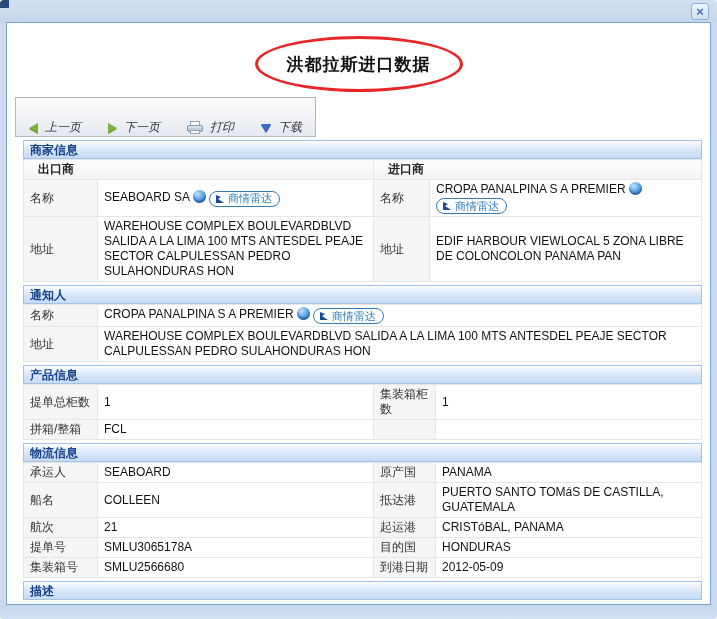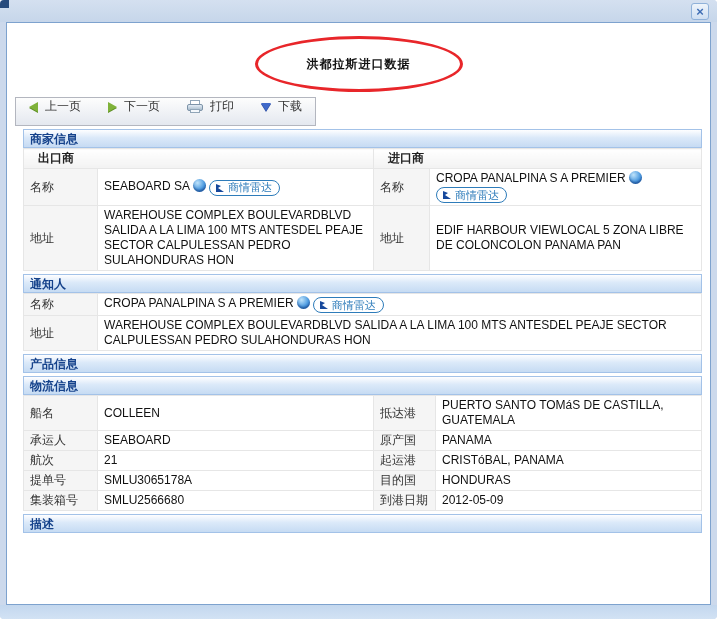--- a/index.html
+++ b/index.html
@@ -9,23 +9,23 @@
   .window { position:relative; width:717px; height:619px; background:#ccd9ec; border-radius:4px; overflow:hidden; }
   .corner-accent { position:absolute; left:0; top:0; width:9px; height:8px; background:#274b7c; }
   .titlebar { position:absolute; left:0; top:0; width:100%; height:22px; background:linear-gradient(#d4e0f0,#c6d6ea); }
   .close-btn { position:absolute; right:8px; top:3px; width:18px; height:17px; background:linear-gradient(#eef4fb,#cfdff2); border:1px solid #8fb1d9; border-radius:3px; color:#3f6eb5; font-weight:bold; font-size:13px; line-height:15px; text-align:center; cursor:pointer; }
   .bottombar { position:absolute; left:0; bottom:0; width:100%; height:14px; background:linear-gradient(#c3d7ee,#d2e2f4); }
 
   .content { position:absolute; left:6px; right:6px; top:22px; bottom:14px; background:#fff; border:1px solid #7da2ce; padding:2px 8px 0 8px; overflow:hidden; }
 
   .title-block { position:relative; height:70px; }
   .red-ellipse { position:absolute; left:50%; top:11px; transform:translateX(-50%); width:208px; height:56px; border:3px solid #e8262a; border-radius:50%; }
-  .page-title { width:100%; height:100%; display:flex; align-items:center; justify-content:center; font-size:12px; font-weight:bold; color:#111; letter-spacing:1px; }
-
-  .toolbar { display:inline-flex; align-items:flex-start; margin:2px 0 0 0; border:1px solid #b3b6bf; background:linear-gradient(#fdfdfd,#e4e8ef); height:29px; }
+  .page-title { width:100%; height:100%; display:flex; align-items:center; justify-content:center; font-size:17px; font-weight:bold; color:#111; letter-spacing:1px; }
+
+  .toolbar { display:inline-flex; align-items:flex-end; margin:2px 0 0 0; border:1px solid #b3b6bf; background:linear-gradient(#fdfdfd,#e4e8ef); height:40px;font-style:italic; }
   .tb-btn { display:flex; align-items:center; gap:7px; padding:0 13px; cursor:pointer; color:#333; }
   .tb-sep { width:1px; background:#c4c7cf; }
 
   .arrow { width:0; height:0; display:inline-block; }
   .arrow-left  { border-top:5px solid transparent; border-bottom:5px solid transparent; border-right:9px solid #7fb23a; filter:drop-shadow(0 1px 0 #5b8c22); }
   .arrow-right { border-top:5px solid transparent; border-bottom:5px solid transparent; border-left:9px solid #7fb23a; filter:drop-shadow(0 1px 0 #5b8c22); }
   .arrow-down  { border-left:5px solid transparent; border-right:5px solid transparent; border-top:8px solid #4069c9; filter:drop-shadow(0 1px 0 #2a4a9e); }
   .printer { position:relative; width:16px; height:13px; }
   .printer .body { position:absolute; left:0; top:4px; width:16px; height:7px; background:linear-gradient(#e3ecf5,#a8bccd); border:1px solid #7d93a8; border-radius:2px; }
   .printer .paper { position:absolute; left:3px; top:0; width:10px; height:5px; background:#fff; border:1px solid #90a5b8; }
@@ -154,46 +154,68 @@
           <td class="lbl">地址</td>
           <td class="val">WAREHOUSE COMPLEX BOULEVARDBLVD SALIDA A LA LIMA 100 MTS ANTESDEL PEAJE SECTOR CALPULESSAN PEDRO SULAHONDURAS HON</td>
         </tr>
       </tbody>
         </table>
     </div>
 
     
     <div class="section">
       <div class="sec-header">产品信息</div>
-    </div>
-
-    
-    <div class="section">
-      <div class="sec-header">物流信息</div>
       <table class="grid">
         <colgroup>
             <col style="width:74px">
             <col style="width:276px">
             <col style="width:62px">
             <col>
           </colgroup>
         <tbody>
             <tr>
+          <td class="lbl">提单总柜数</td>
+          <td class="val">1</td>
+          <td class="lbl">集装箱柜数</td>
+          <td class="val">1</td>
+        </tr>
+        <tr>
+          <td class="lbl">拼箱/整箱</td>
+          <td class="val">FCL</td>
+          <td class="lbl"></td>
+          <td class="val"></td>
+        </tr>
+      </tbody>
+        </table>
+    </div>
+
+    
+    <div class="section">
+      <div class="sec-header">物流信息</div>
+      <table class="grid">
+        <colgroup>
+            <col style="width:74px">
+            <col style="width:276px">
+            <col style="width:62px">
+            <col>
+          </colgroup>
+        <tbody>
+            <tr>
+          <td class="lbl">承运人</td>
+          <td class="val">SEABOARD</td>
+          <td class="lbl">原产国</td>
+          <td class="val">PANAMA</td>
+        </tr>
+        <tr>
           <td class="lbl">船名</td>
           <td class="val">COLLEEN</td>
           <td class="lbl">抵达港</td>
           <td class="val">PUERTO SANTO TOMáS DE CASTILLA, GUATEMALA</td>
         </tr>
         <tr>
-          <td class="lbl">承运人</td>
-          <td class="val">SEABOARD</td>
-          <td class="lbl">原产国</td>
-          <td class="val">PANAMA</td>
-        </tr>
-        <tr>
           <td class="lbl">航次</td>
           <td class="val">21</td>
           <td class="lbl">起运港</td>
           <td class="val">CRISTóBAL, PANAMA</td>
         </tr>
         <tr>
           <td class="lbl">提单号</td>
           <td class="val">SMLU3065178A</td>
           <td class="lbl">目的国</td>
           <td class="val">HONDURAS</td>

